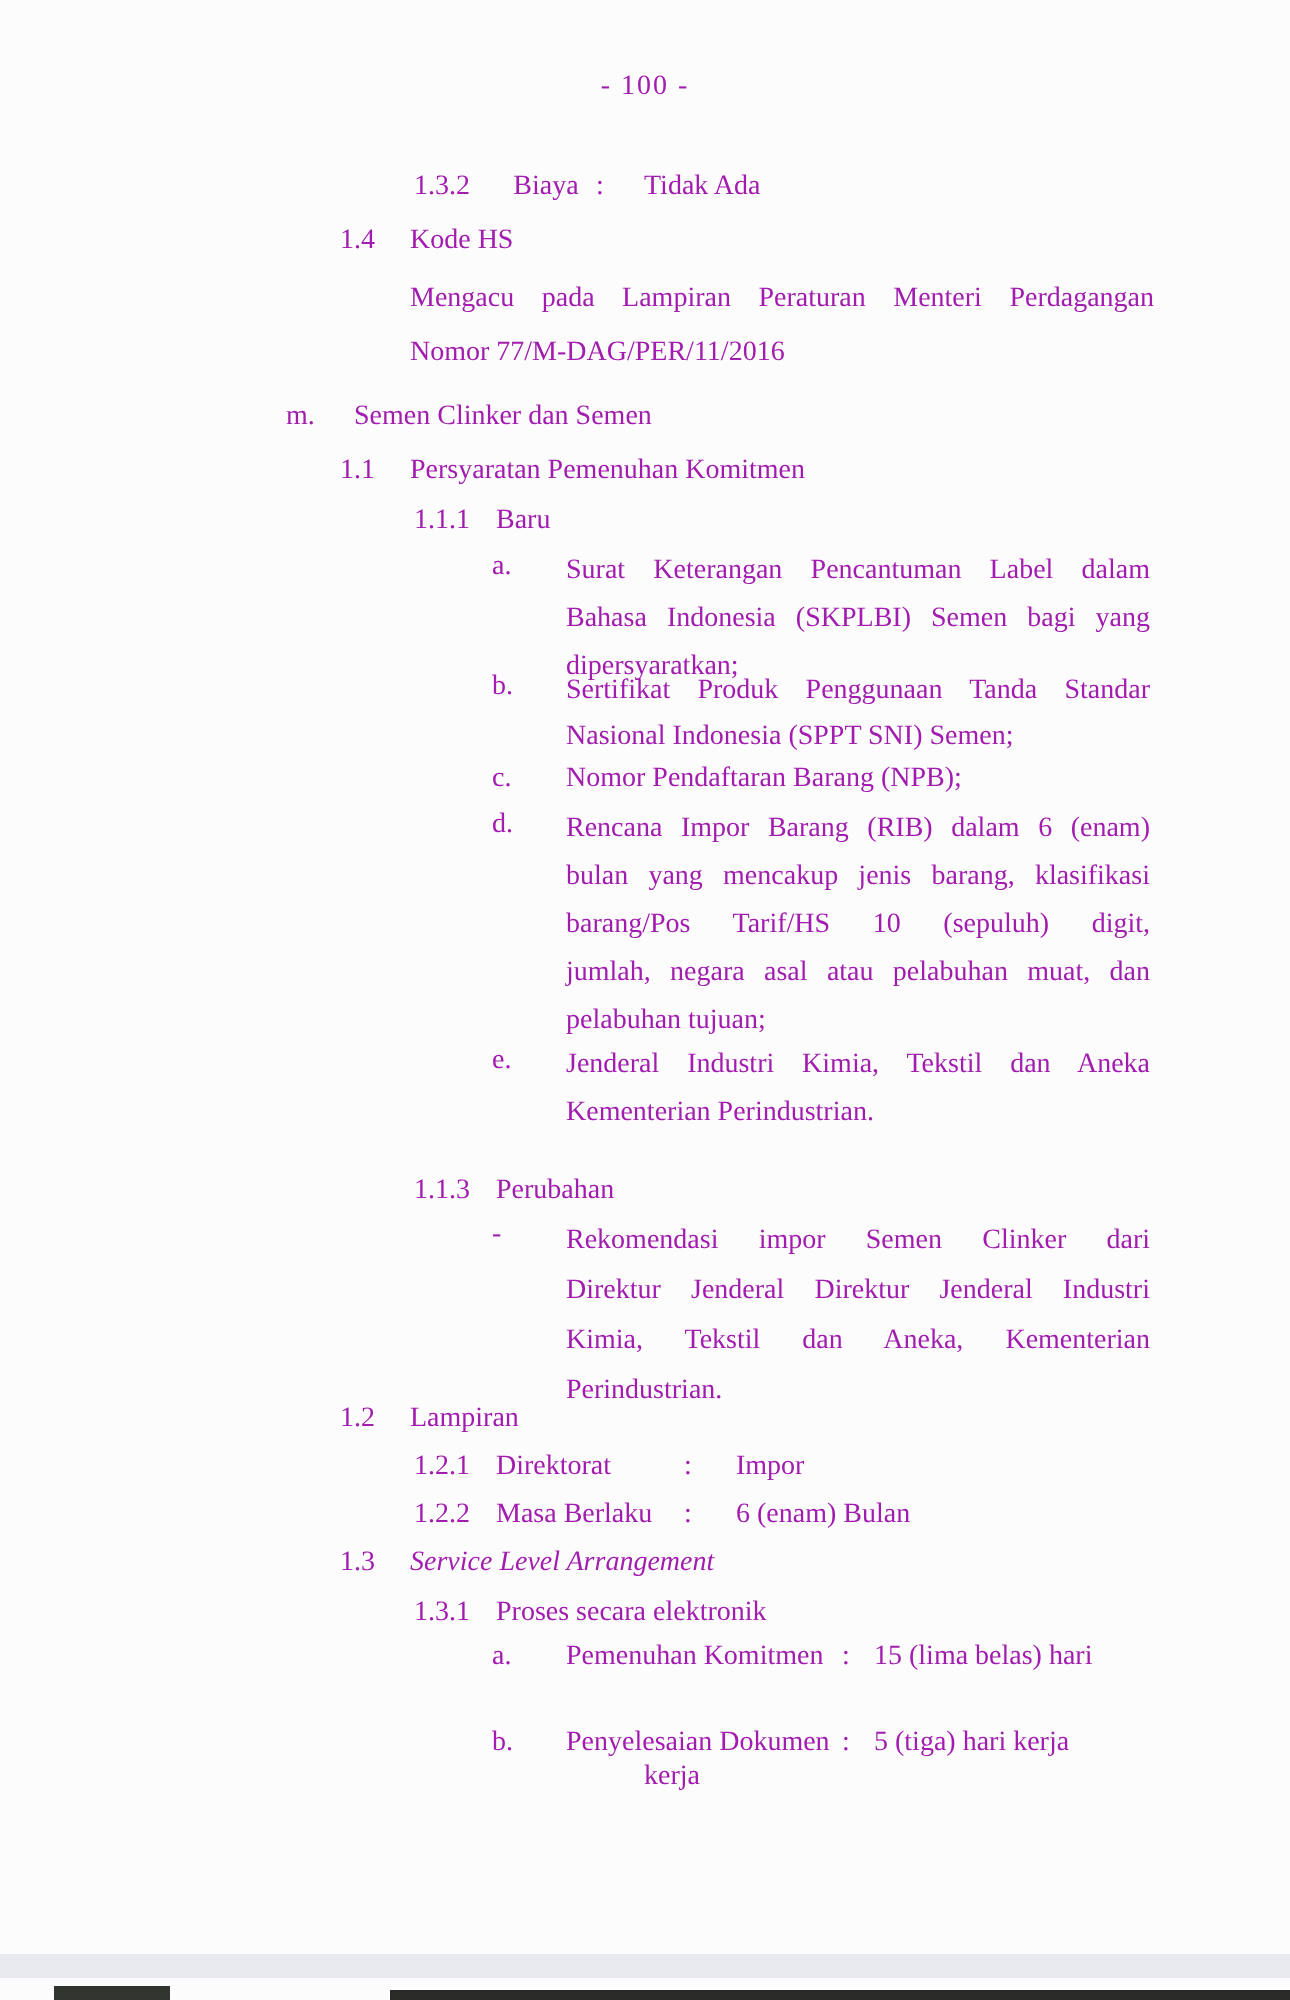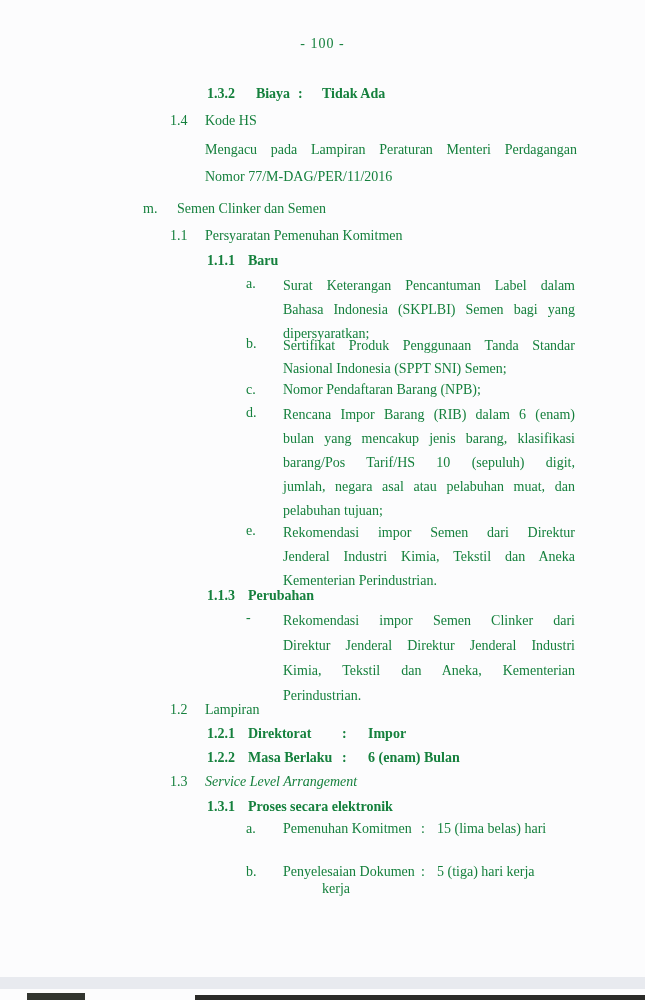--- a/index.html
+++ b/index.html
@@ -1,30 +1,30 @@
 <!DOCTYPE html>
 <html><head>
 <meta charset="utf-8">
 <style>
   html,body { margin:0; padding:0; background:#ffffff; }
   .page {
     position:relative; width:645px; height:1000px; overflow:hidden;
     background:#fcfcfd;
     font-family:"Liberation Serif","DejaVu Serif",serif;
-    font-size:14px; color:#15803d;
+    font-size:14px; color:#a21caf;
   }
   .pageno {
     position:absolute; top:36px; left:0; right:0;
     text-align:center; letter-spacing:1px;
   }
   .r { position:absolute; left:0; right:0; display:flex; line-height:20px; }
   
   .pm { padding-left:143px; } .n-m { flex:none; width:34px; }
   .p1 { padding-left:170px;font-family:Liberation Serif, serif; } .n1 { flex:none; width:35px; }
-  .p2 { padding-left:207px;font-weight:bold; } .n2 { flex:none; width:41px; }
+  .p2 { padding-left:207px; } .n2 { flex:none; width:41px; }
   .p3 { padding-left:246px; } .n3 { flex:none; width:37px; }
   .txt { flex:none; }
   .txt3 { flex:none; width:292px; }
   .bodycol { flex:none; width:372px; }
   
   .jl { text-align:justify; text-align-last:justify; }
   .ll { text-align:left; }
   
   .k-sm { flex:none; width:50px;text-align:center; }  .c-sm { flex:none; width:24px; }
   .k-md { flex:none; width:94px; }  .c-md { flex:none; width:26px; }
@@ -114,21 +114,20 @@
       <div class="jl">bulan yang mencakup jenis barang, klasifikasi</div>
       <div class="jl">barang/Pos Tarif/HS 10 (sepuluh) digit,</div>
       <div class="jl">jumlah, negara asal atau pelabuhan muat, dan</div>
       <div class="ll">pelabuhan tujuan;</div>
     </span>
   </div>
 
   <div class="r p3 lh24" style="top:521px">
     <span class="n3">e.</span>
     <span class="txt3">
-      <div class="jl">Rekomendasi impor Semen dari Direktur</div>
       <div class="jl">Jenderal Industri Kimia, Tekstil dan Aneka</div>
       <div class="ll">Kementerian Perindustrian.</div>
     </span>
   </div>
 
   <div class="r p2" style="top:586px">
     <span class="n2">1.1.3</span>
     <span class="txt">Perubahan</span>
   </div>
 

